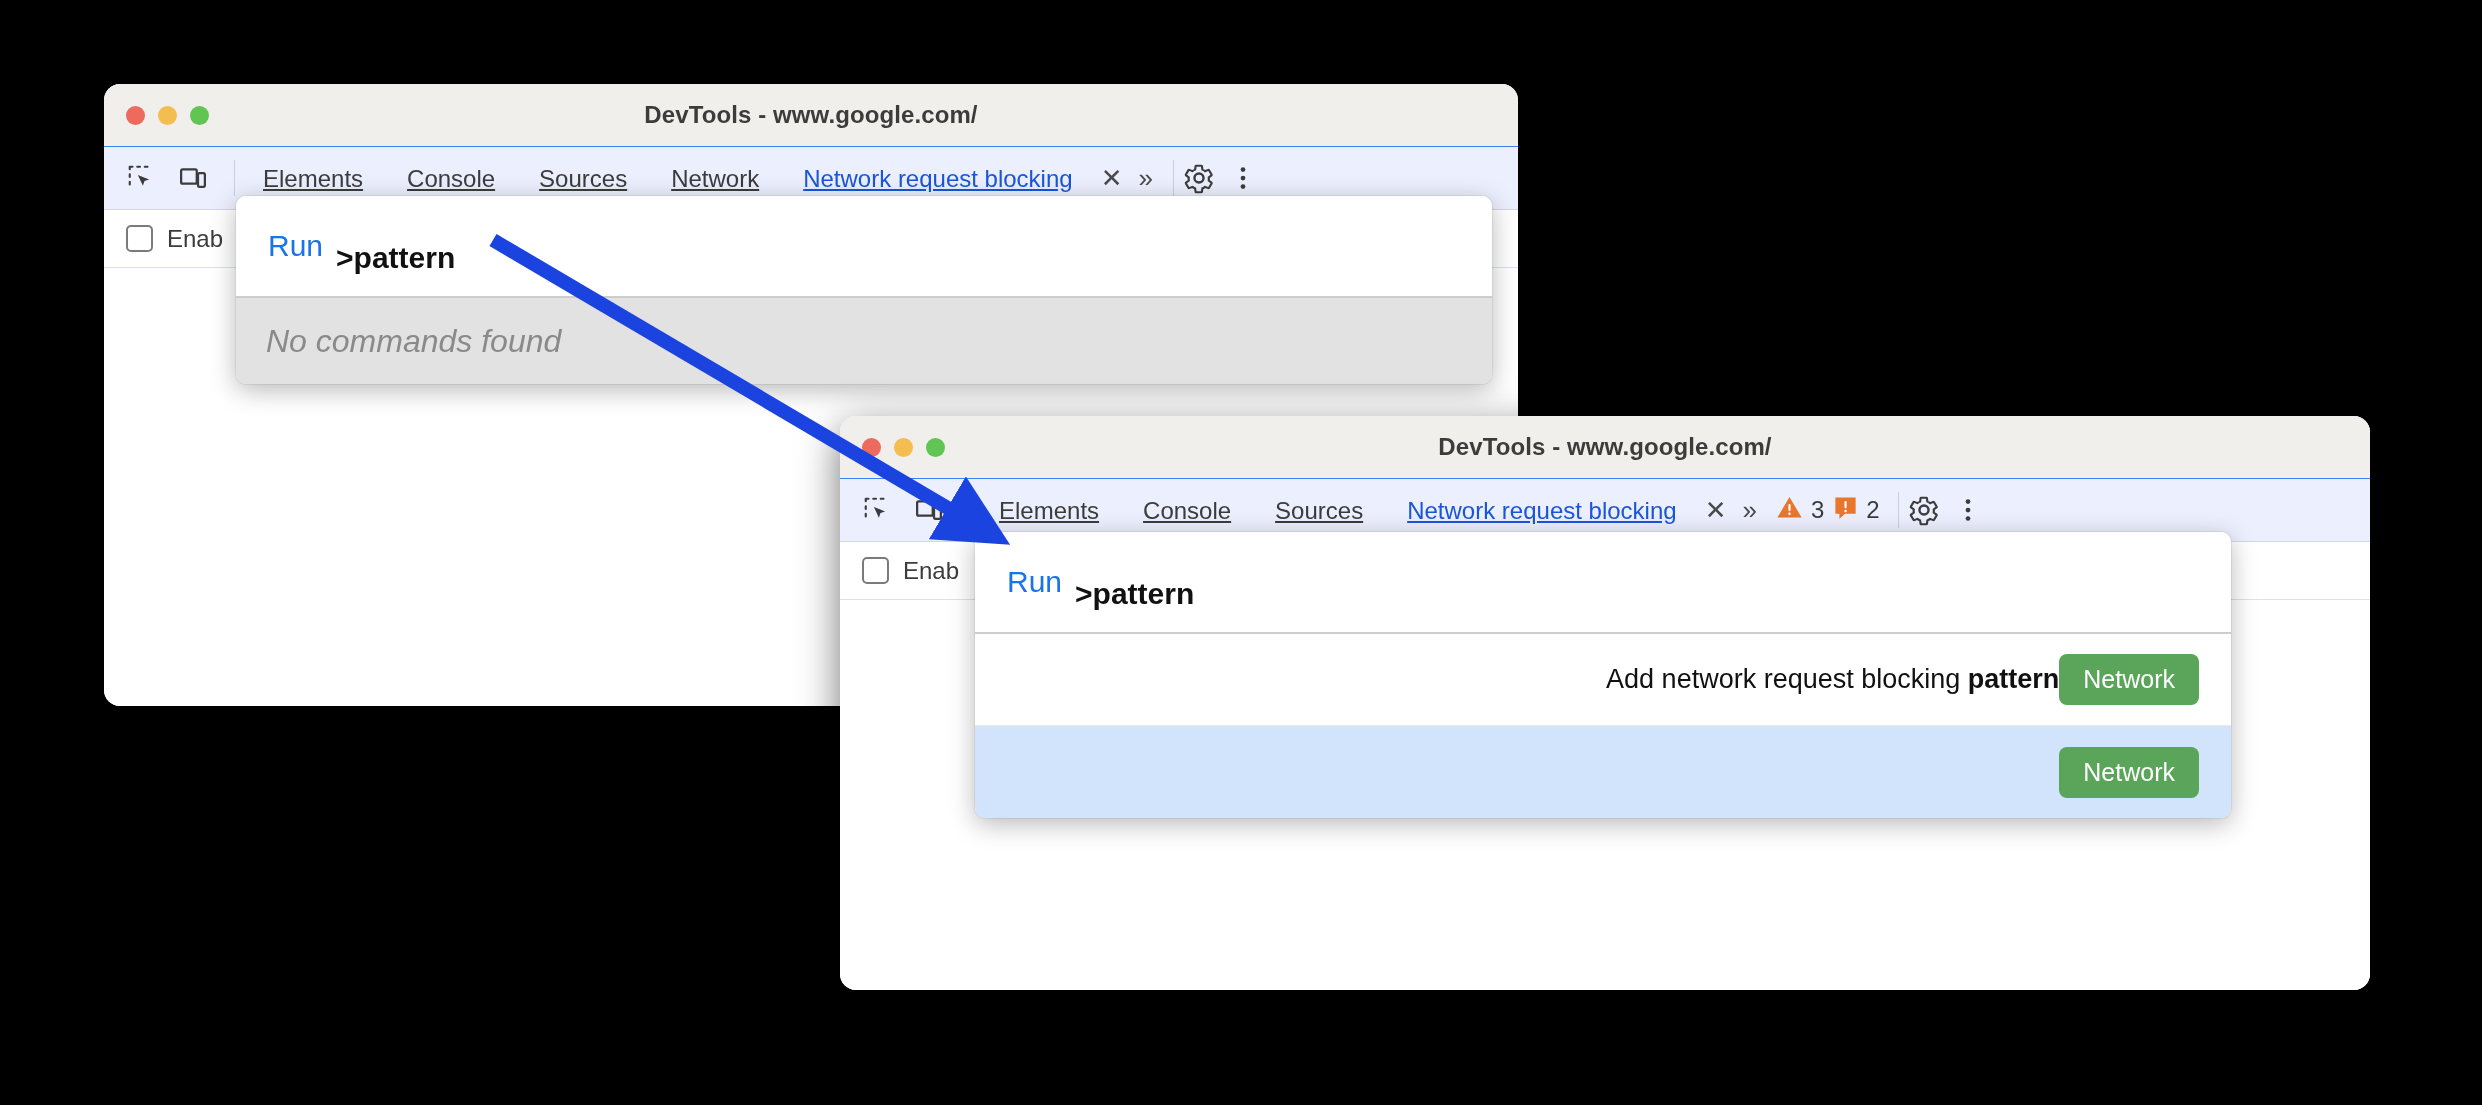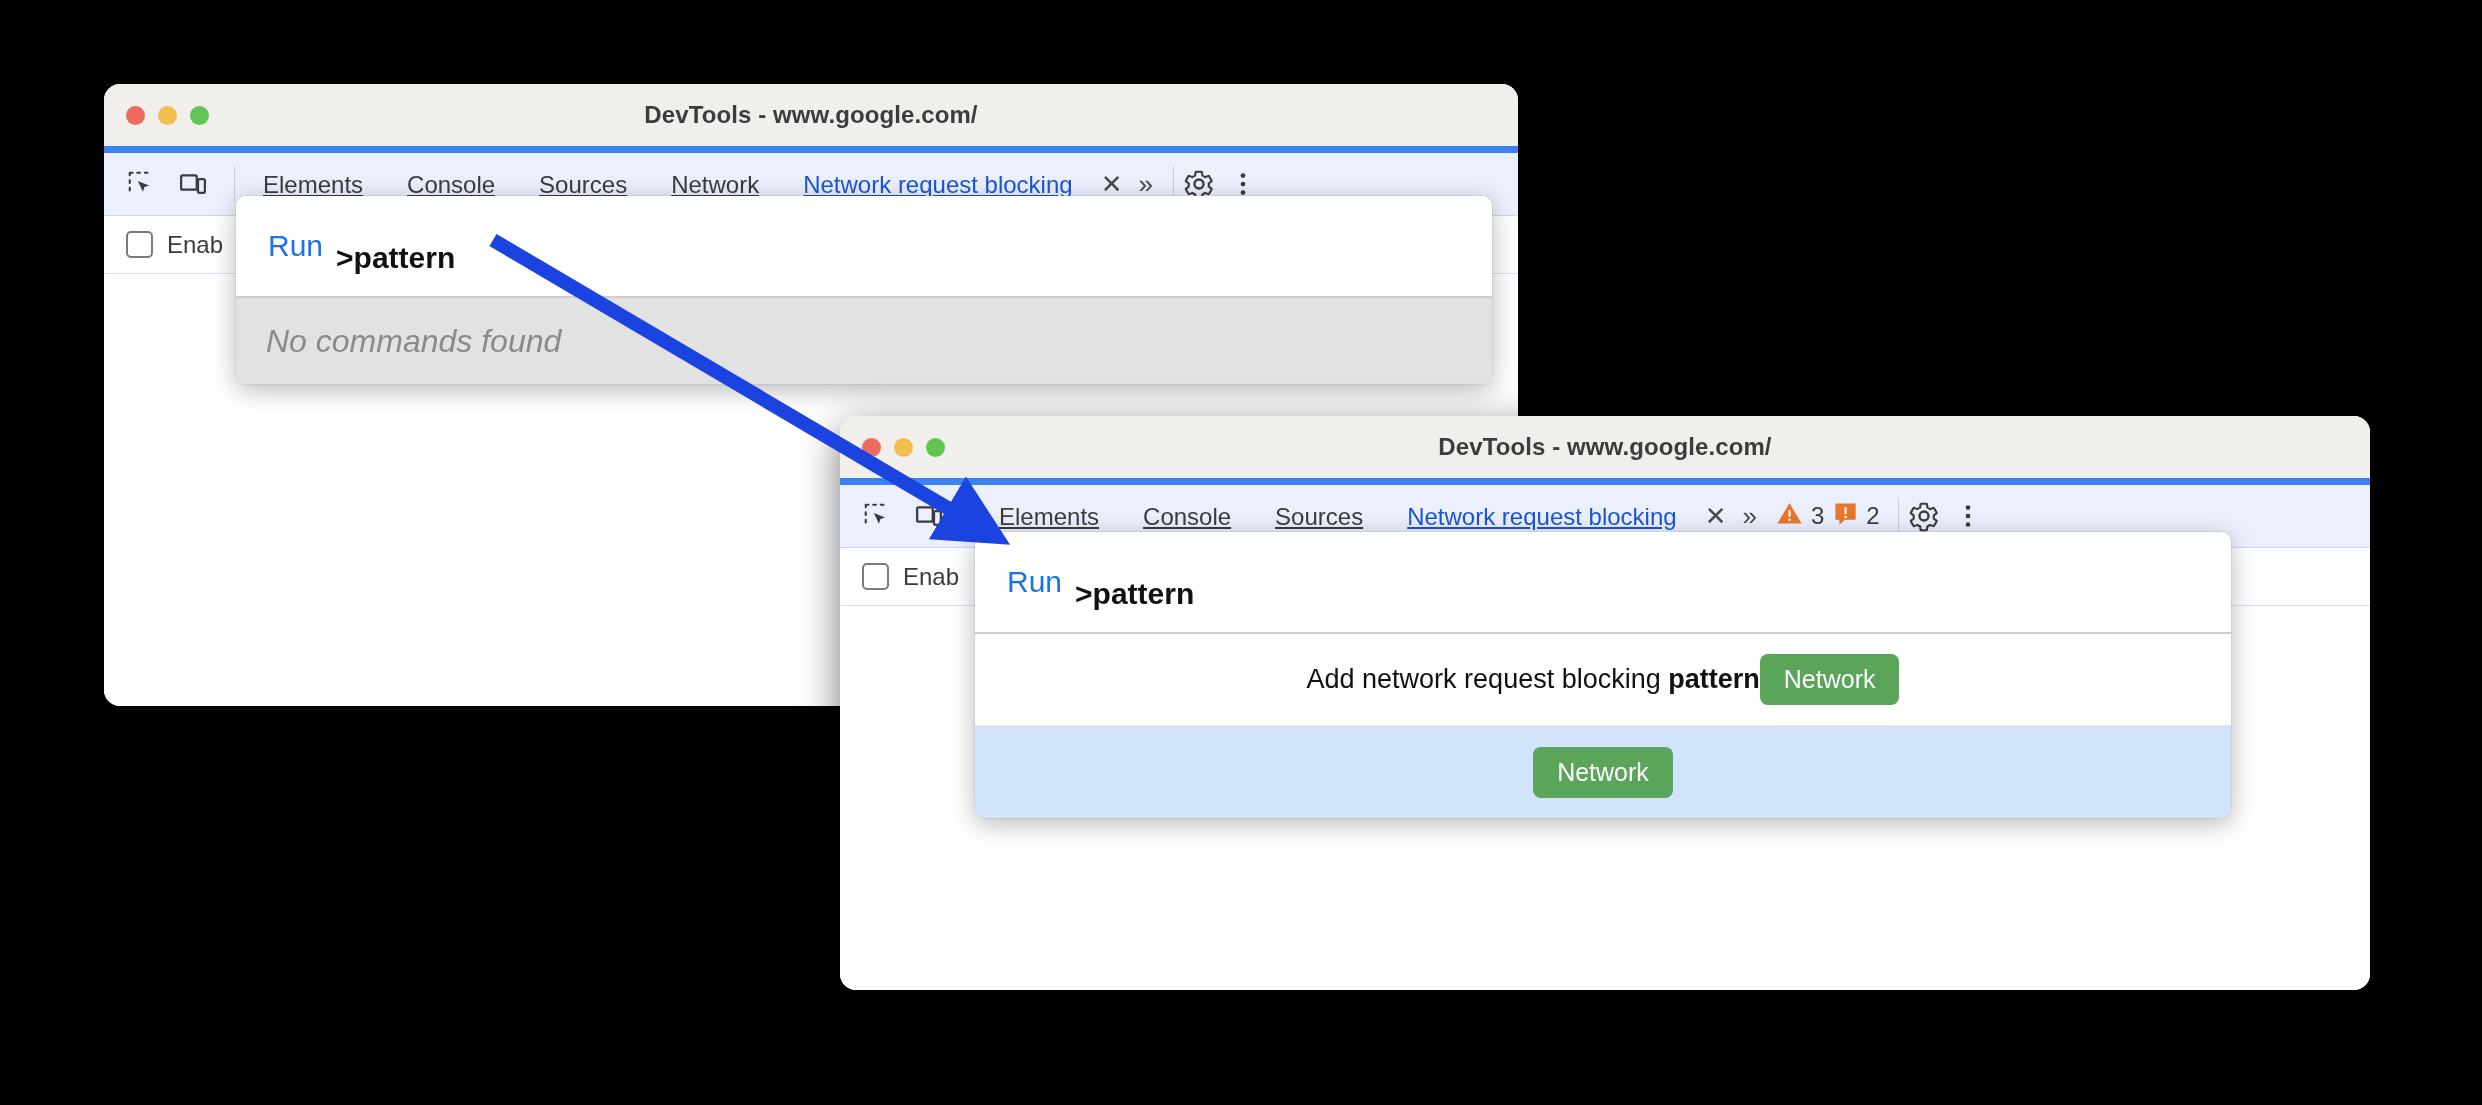--- a/index.html
+++ b/index.html
@@ -27,21 +27,21 @@
     position: absolute;
     background: #ffffff;
     border-radius: 16px;
     overflow: hidden;
     box-shadow: 0 12px 40px rgba(0,0,0,0.55);
   }
   .titlebar {
     position: relative;
     height: 62px;
     background: #f0efec;
-    border-bottom: 7px solid #3b82f6;
+    border-bottom: 1px solid #3b82f6;
     display: flex;
     align-items: center;
   }
   .traffic {
     display: flex;
     gap: 13px;
     margin-left: 22px;
   }
   .dot {
     width: 19px;
@@ -207,21 +207,21 @@
     align-items: center;
     padding-left: 30px;
     font-style: italic;
     font-size: 32px;
     color: #8a8a8a;
     box-sizing: border-box;
   }
   .result-row {
     display: flex;
     align-items: center;
-    justify-content: center;
+    justify-content: flex-end;
     height: 92px;
     padding: 0 32px;
     box-sizing: border-box;
     border-bottom: 1px solid #e8e8e8;
   }
   .result-row.selected {
     background: #d2e3fc;
     border-bottom: none;
   }
   .result-label {

